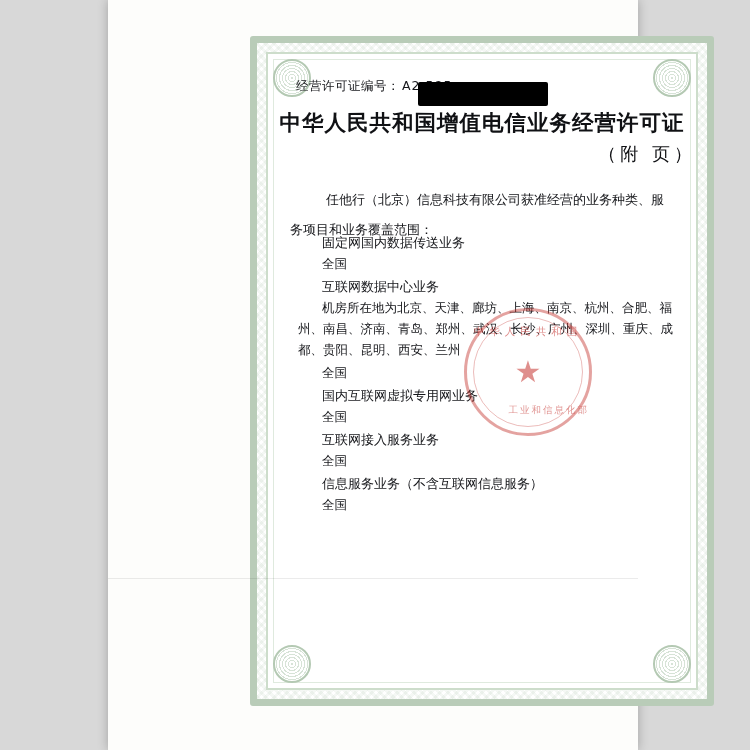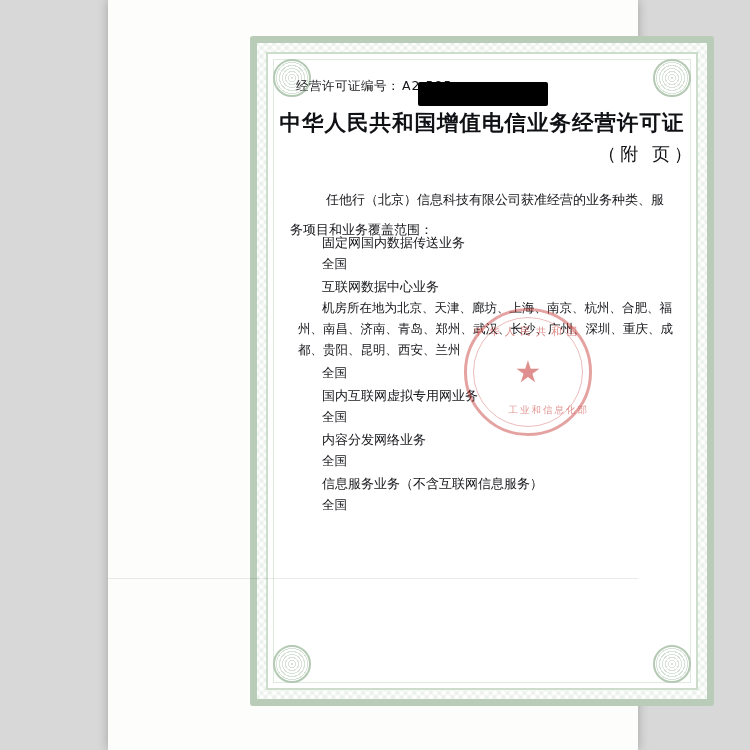--- a/index.html
+++ b/index.html
@@ -264,21 +264,21 @@
       <div class="scope-item">
         <div class="scope-detail">全国</div>
       </div>
 
       <div class="scope-item">
         <div class="scope-heading">国内互联网虚拟专用网业务</div>
         <div class="scope-detail">全国</div>
       </div>
 
       <div class="scope-item">
-        <div class="scope-heading">内容分发网络业务</div>
+        <div class="scope-heading">互联网接入服务业务</div>
         <div class="scope-detail">全国</div>
       </div>
 
       <div class="scope-item">
         <div class="scope-heading">信息服务业务（不含互联网信息服务）</div>
         <div class="scope-detail">全国</div>
       </div>
 
     </div>
 

